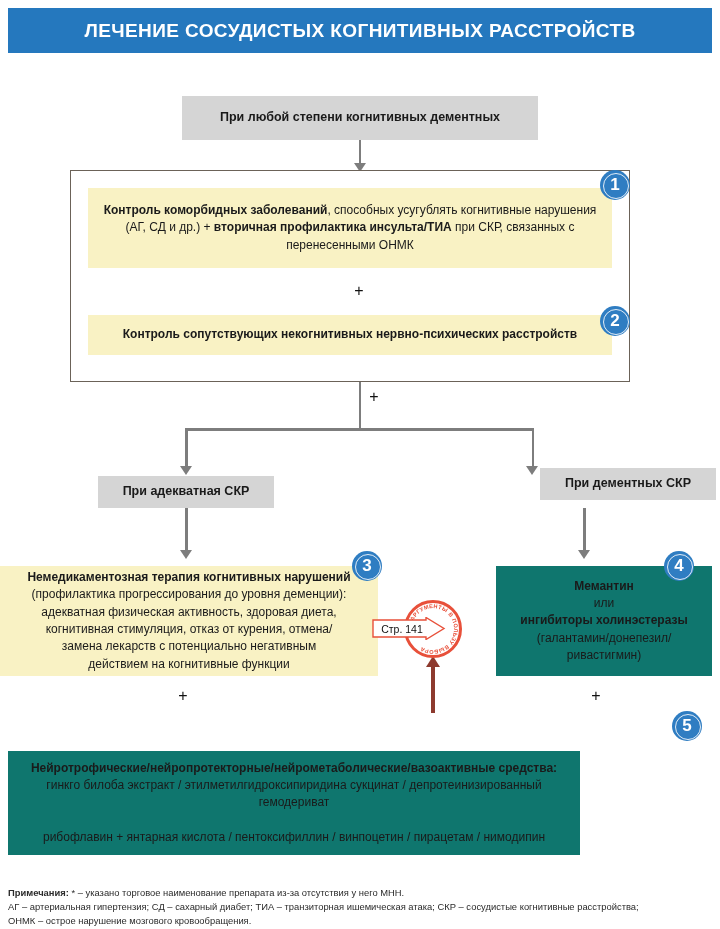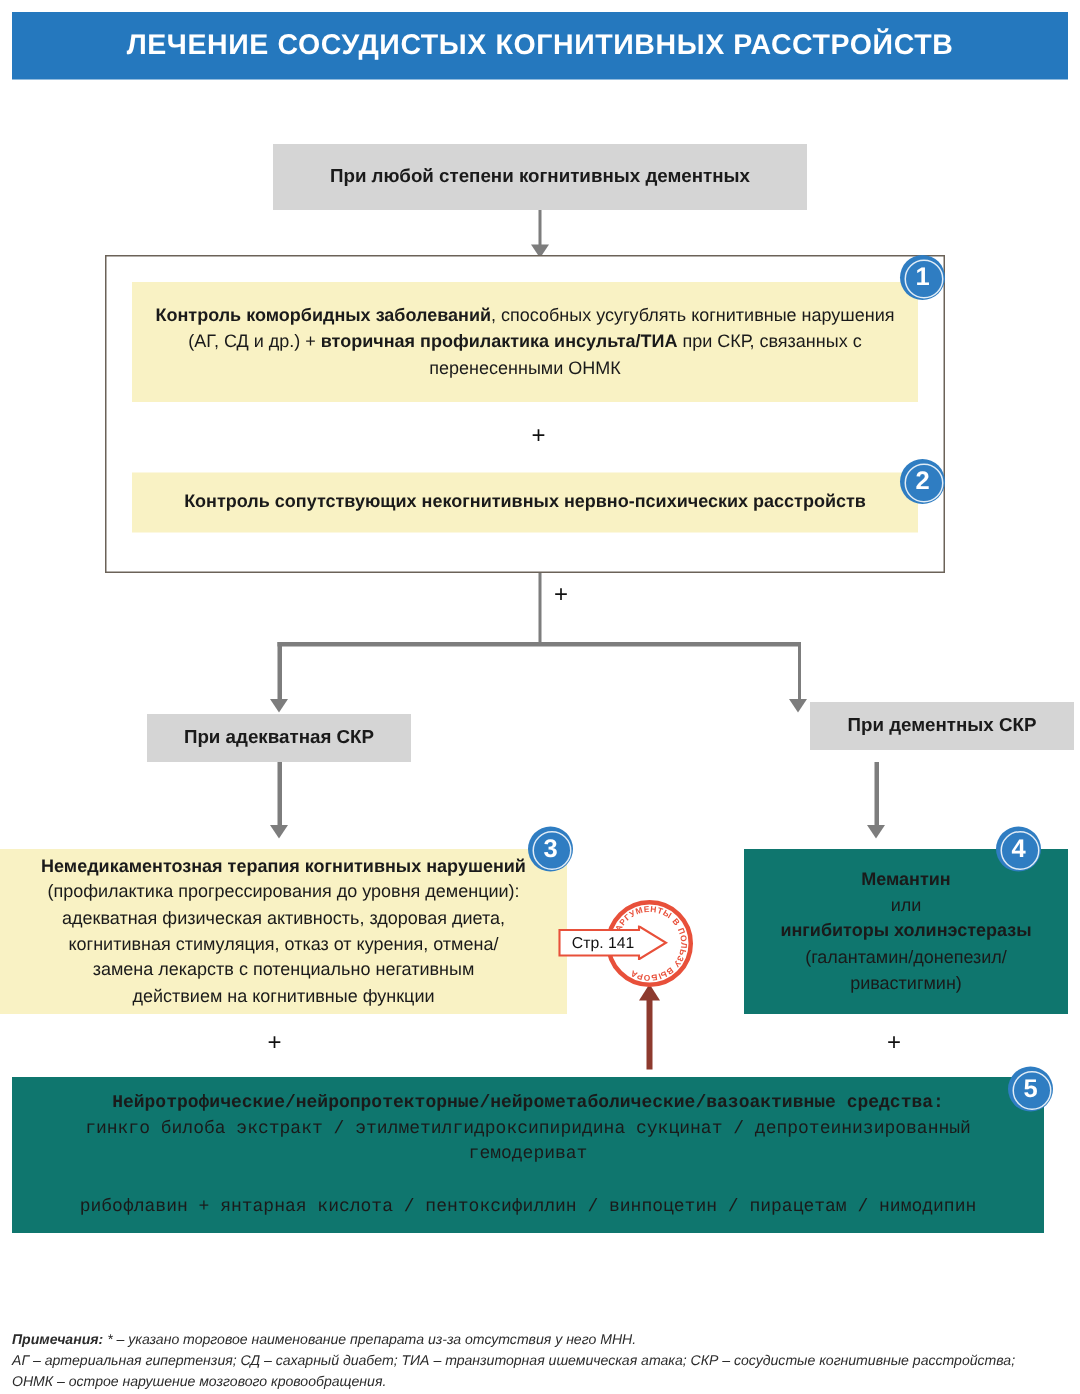--- a/index.html
+++ b/index.html
@@ -138,21 +138,20 @@
     display:flex; align-items:center; justify-content:center;
     font-size:10.5px; color:#111; font-weight:normal;
     z-index:33;
     white-space:nowrap;
   }
 
   
   .notes {
     position:absolute; left:8px; top:886px; width:704px;
     font-size:9.4px; line-height:1.5;
-    font-style:italic;
     color:#2b2b2b;
   }
   .notes .hd { font-weight:bold; }
 </style>
 </head>
 <body>
 
 <div class="header">
   <div class="header-title">ЛЕЧЕНИЕ СОСУДИСТЫХ КОГНИТИВНЫХ РАССТРОЙСТВ</div>
 </div>
@@ -241,21 +240,21 @@
   </svg>
   <div class="seal-arrow-label">Стр. 141</div>
 </div>
 
 <div class="vline-red" style="left:431px; top:665px; height:48px;"></div>
 <div class="arrowhead-up" style="left:426px; top:656px;"></div>
 
 <div class="plus" style="left:170px; top:688px; width:26px;">+</div>
 <div class="plus" style="left:583px; top:688px; width:26px;">+</div>
 
-<div class="peach-box" style="left:8px; top:718px; width:688px; height:104px; padding:8px 14px;font-family:Liberation Mono, monospace;">
+<div class="peach-box" style="left:8px; top:751px; width:572px; height:104px; padding:8px 14px;">
   <div>
     <b>Нейротрофические/нейропротекторные/нейрометаболические/вазоактивные средства:</b><br>
     <span>гинкго билоба экстракт / этилметилгидроксипиридина сукцинат / депротеинизированный гемодериват</span><br>
     <br>
     <span>рибофлавин + янтарная кислота / пентоксифиллин / винпоцетин / пирацетам / нимодипин</span>
   </div>
 </div>
 <div class="badge" style="left:672px; top:711px;">5</div>
 
 <div class="notes">

